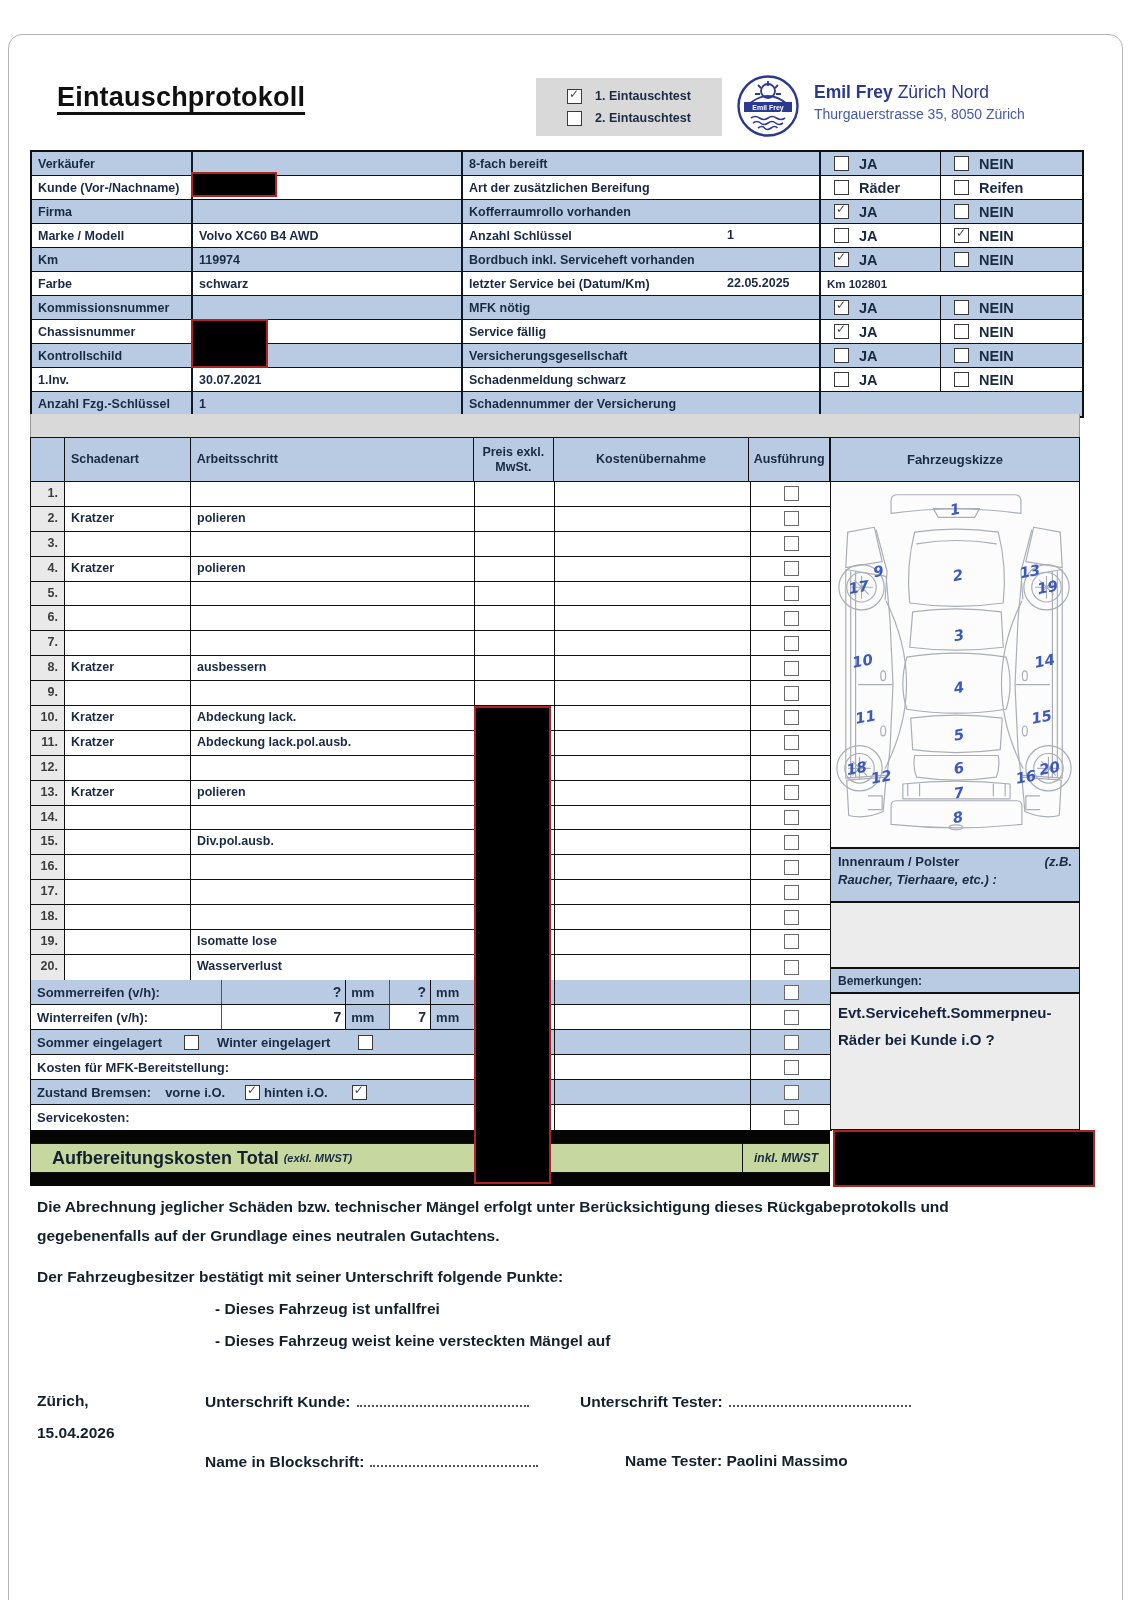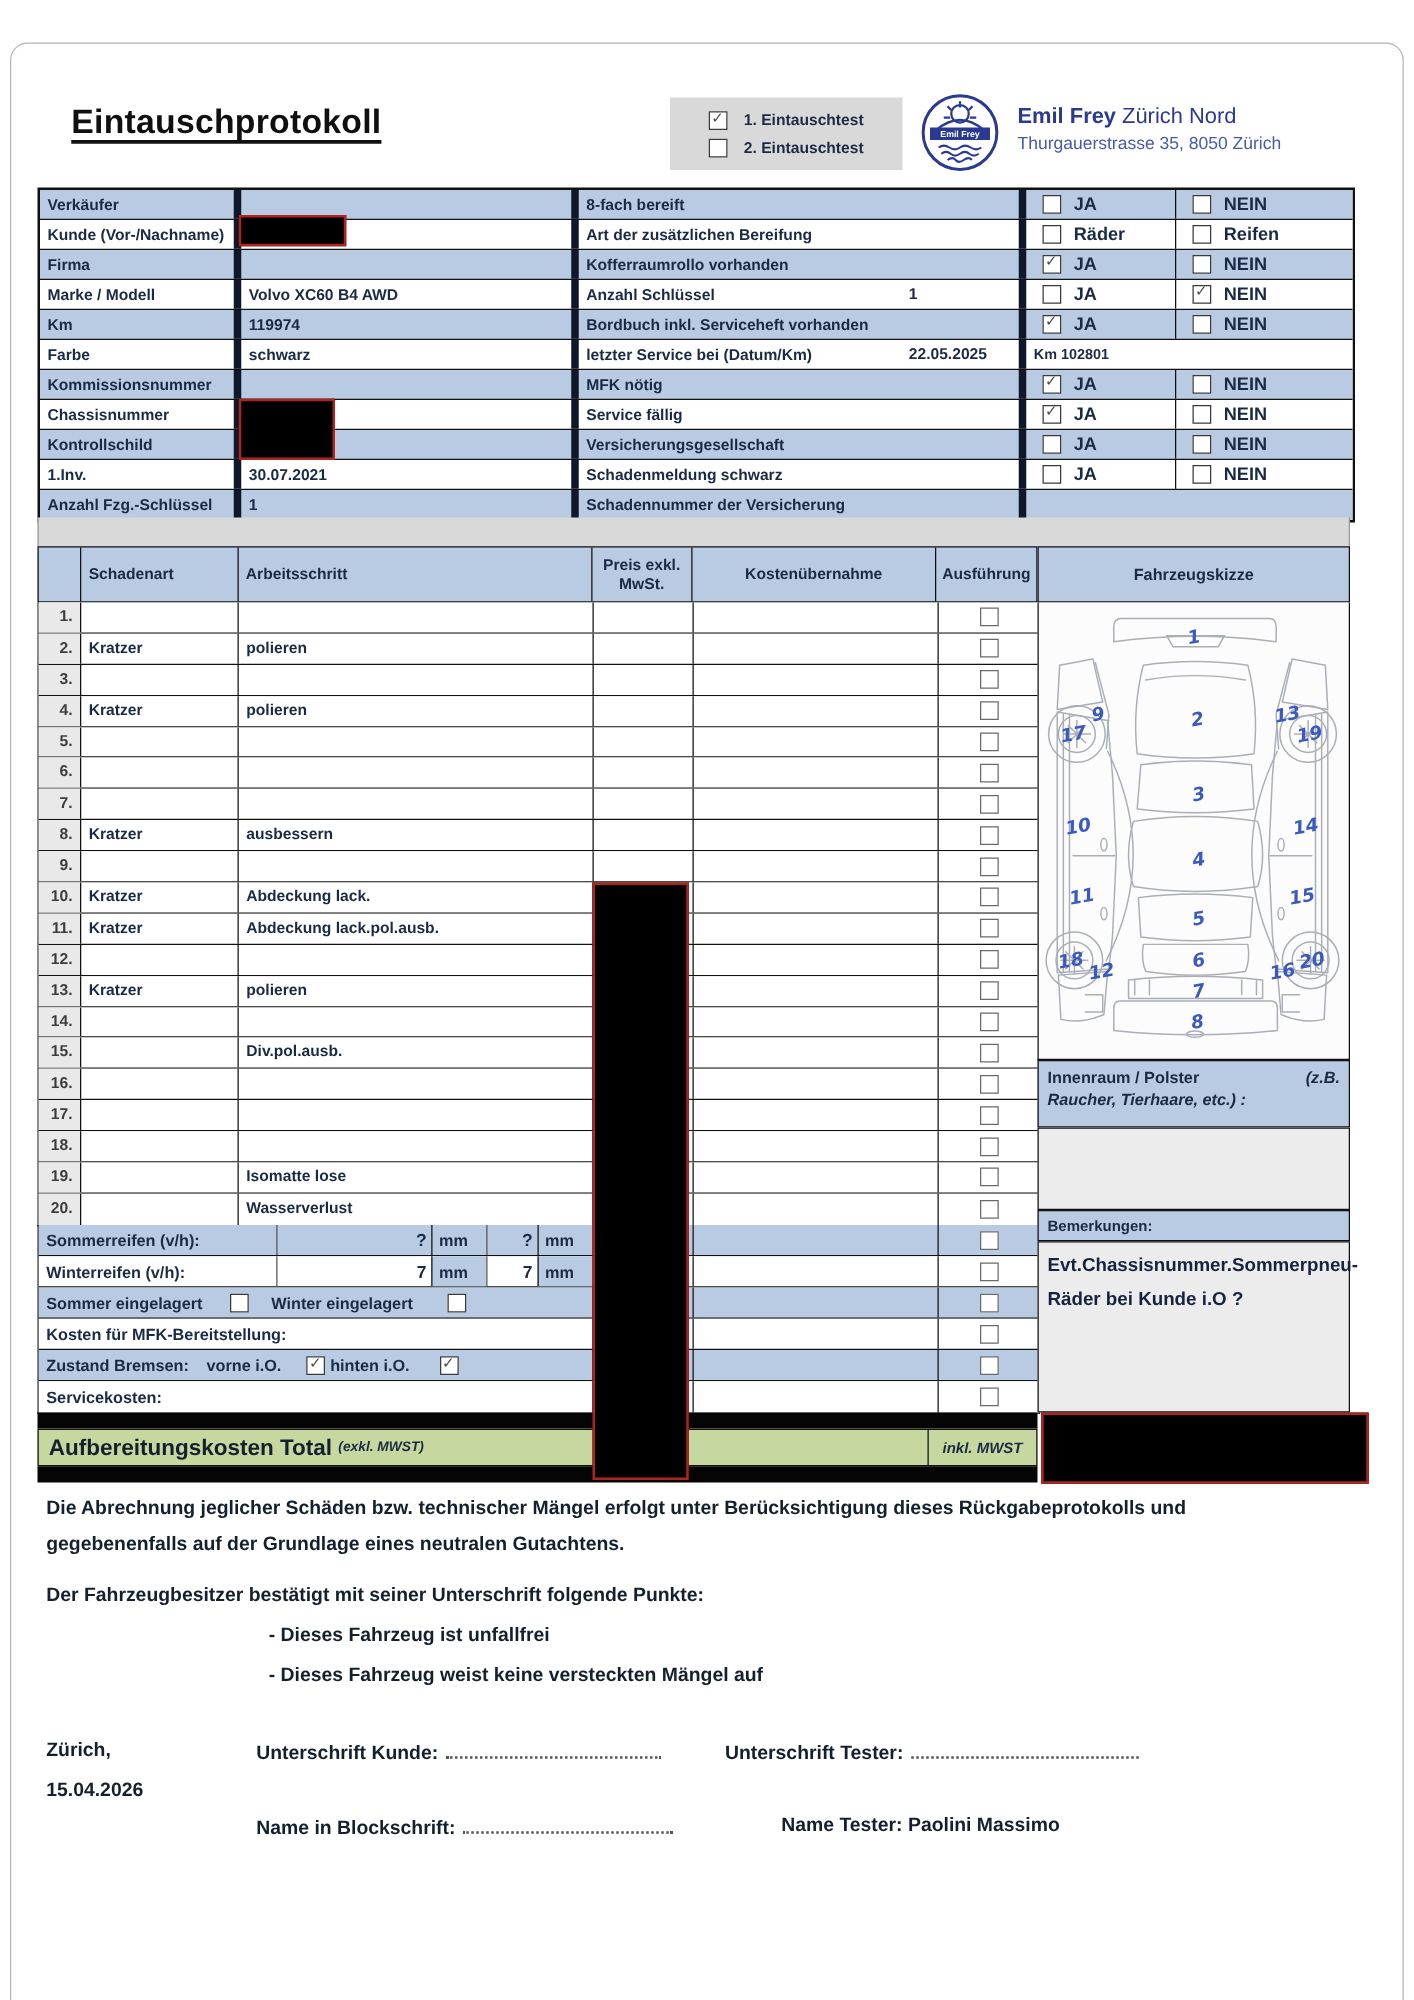--- a/index.html
+++ b/index.html
@@ -21,21 +21,21 @@
 
   
   .cb{display:inline-block;width:15px;height:15px;background:#fff;border:1.6px solid #3a3a3a;box-sizing:border-box;position:relative;flex:0 0 auto;}
   .cb.checked::after{content:"✓";position:absolute;left:1px;top:-3px;font-size:12px;color:#4a4a4a;}
 
   
   #info-table{position:absolute;left:30px;top:150px;width:1050px;border:2px solid #111;box-sizing:content-box;}
   .irow{display:flex;height:24px;border-bottom:1px solid #111;box-sizing:border-box;background:#fff;}
   .irow:last-child{border-bottom:none;}
   .irow.blue{background:#b9cbe2;}
-  .icell{box-sizing:border-box;border-right:6px solid #0f172a;padding:4px 6px;font-size:12.5px;font-weight:700;
+  .icell{box-sizing:border-box;border-right:2px solid #0f172a;padding:4px 6px;font-size:12.5px;font-weight:700;
          white-space:nowrap;overflow:hidden;display:flex;align-items:center;}
   .icell.lab{width:161px;}
   .icell.val{width:270px;}
   .icell.mid{width:358px;position:relative;}
   .mid-val{position:absolute;left:264px;top:4px;}
   .ycell{width:120px;display:flex;align-items:center;gap:10px;padding-left:13px;box-sizing:border-box;border-right:1px solid #111;}
   .ycell:last-child{border-right:none;width:141px;}
   .ycell .ylab{font-size:14.5px;font-weight:600;}
   .ytext{width:261px;display:flex;align-items:center;padding:4px 6px;font-size:11.5px;font-weight:700;box-sizing:border-box;}
 
@@ -65,21 +65,21 @@
   .lzone{width:444px;box-sizing:border-box;border-right:1px solid #111;display:flex;align-items:center;font-size:13px;font-weight:700;}
   .lzone .pad{padding-left:6px;}
   .t-lab{width:190px;padding-left:6px;box-sizing:border-box;}
   .t-v{width:125px;text-align:right;padding-right:4px;box-sizing:border-box;font-size:14px;border-left:1px solid #555;height:100%;display:flex;align-items:center;justify-content:flex-end;}
   .t-mm{width:44px;background:#b9cbe2;border-left:1px solid #111;height:100%;display:flex;align-items:center;padding-left:5px;box-sizing:border-box;}
   .t-v2{width:41px;text-align:right;border-left:1px solid #555;height:100%;display:flex;align-items:center;justify-content:flex-end;padding-right:4px;box-sizing:border-box;font-size:14px;}
 
   
   .bar-black{position:absolute;left:30px;width:800px;background:#050505;}
   #total-row{position:absolute;left:30px;top:1143px;width:800px;height:30px;background:#c6d89f;border:1px solid #111;box-sizing:border-box;display:flex;align-items:center;}
-  .total-lab{font-size:18px;font-weight:800;color:#15202e;padding-left:8px;}
+  .total-lab{font-size:18px;font-weight:800;color:#15202e;padding-left:21px;}
   .total-excl{font-size:11px;font-style:italic;font-weight:700;margin-left:5px;}
   .total-incl{margin-left:auto;width:86px;border-left:1.5px solid #111;height:100%;display:flex;align-items:center;justify-content:center;font-size:12px;font-style:italic;font-weight:800;}
 
   
   .rc{position:absolute;left:830px;width:250px;box-sizing:border-box;border:1.8px solid #111;}
   #skizze-head{top:437px;height:45px;background:#b9cbe2;display:flex;align-items:center;justify-content:center;font-size:13px;font-weight:700;}
   #skizze-cell{top:482px;height:366px;background:#fcfcfc;border-top:none;}
   #innen-head{top:848px;height:54px;background:#b9cbe2;padding:5px 7px;font-size:13px;}
   .innen-l1{display:flex;justify-content:space-between;font-weight:700;}
   .innen-l1 .zb{font-style:italic;font-weight:600;}
@@ -636,21 +636,21 @@
   <div class="rc" id="innen-head">
     <div class="innen-l1">
         <span>Innenraum / Polster</span>
         <span class="zb">(z.B.</span>
       </div>
     <div class="innen-l2">Raucher, Tierhaare, etc.) :</div>
   </div>
   <div class="rc" id="innen-box"></div>
   <div class="rc" id="bem-head">Bemerkungen:</div>
   <div class="rc" id="bem-box">
-    <div>Evt.Chassisnummer.Sommerpneu-</div>
+    <div>Evt.Serviceheft.Sommerpneu-</div>
     <div>Räder bei Kunde i.O ?</div>
   </div>
 
   <div class="redact" style="left:191px;top:172px;width:86px;height:25px"></div>
   <div class="redact" style="left:191px;top:319px;width:77px;height:49px"></div>
   <div class="redact" style="left:474px;top:706px;width:77px;height:478px"></div>
   <div class="redact" style="left:833px;top:1130px;width:262px;height:57px"></div>
 
   <div class="legal">Die Abrechnung jeglicher Schäden bzw. technischer Mängel erfolgt unter Berücksichtigung dieses Rückgabeprotokolls und gegebenenfalls auf der Grundlage eines neutralen Gutachtens.</div>
   <div class="confirm-title">Der Fahrzeugbesitzer bestätigt mit seiner Unterschrift folgende Punkte:</div>

